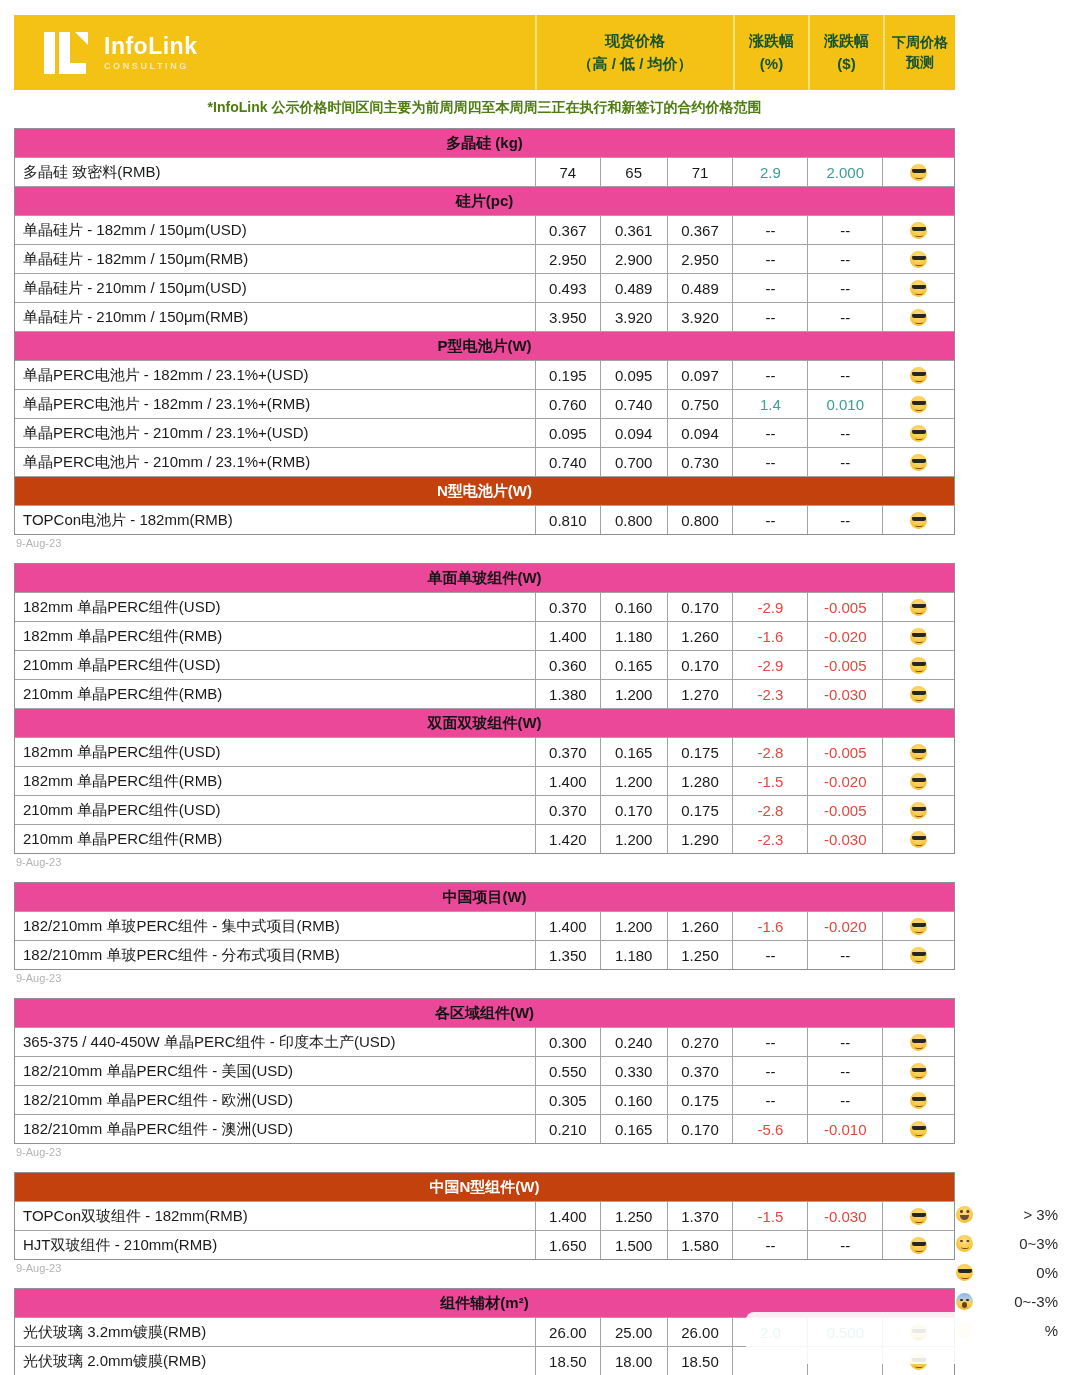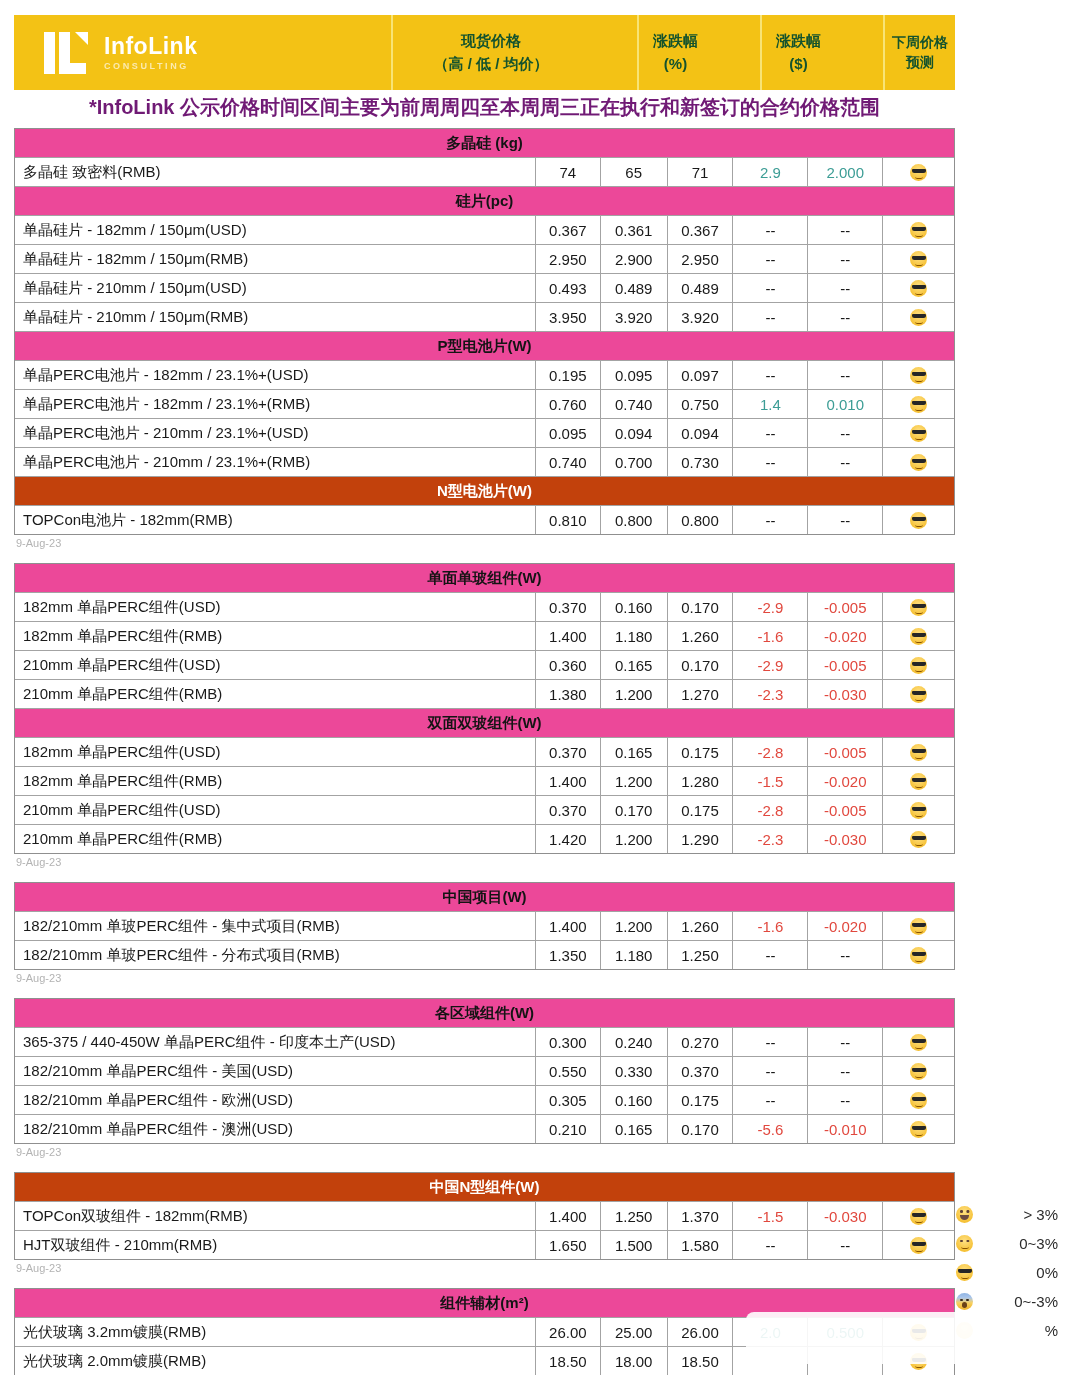--- a/index.html
+++ b/index.html
@@ -3,39 +3,39 @@
 <meta charset="utf-8">
 <style>
   html,body { margin:0; padding:0; background:#ffffff; }
   .page {
     position:relative; width:1080px; height:1375px; background:#ffffff;
     font-family:"Liberation Sans","DejaVu Sans",sans-serif; overflow:hidden;
   }
   .price-table { position:absolute; left:14px; top:15px; width:941px; }
 
   
-  .yellow-header { height:75px; background:#F3C215; display:flex; align-items:stretch;gap:48px; }
+  .yellow-header { height:75px; background:#F3C215; display:flex; align-items:stretch; }
   .logo { flex:1; display:flex; align-items:center; padding-left:30px; gap:15px; }
   .logo-mark { position:relative; width:45px; height:42px; flex:none; }
   .logo-mark i { position:absolute; display:block; }
   .logo-mark .m1 { left:0; top:0; width:11px; height:42px; background:#fff; }
   .logo-mark .m2 { left:15px; top:0; width:11px; height:42px; background:#fff; }
   .logo-mark .m3 { left:15px; bottom:0; width:27px; height:11px; background:#fff; }
   .logo-mark .m4 { left:31px; top:0; width:0; height:0; border-left:13px solid transparent; border-top:13px solid #fff; }
   .brand { color:#ffffff; font-size:23px; font-weight:700; letter-spacing:0.5px; line-height:1.1; }
   .brand-sub { color:rgba(255,255,255,0.66); font-size:9px; font-weight:700; letter-spacing:2.6px; margin-top:2px; }
   .h-cell { border-left:2px solid #F8E476; display:flex; flex-direction:column; justify-content:center; align-items:center;
             font-weight:700; color:#14532d; font-size:15px; line-height:1.5; box-sizing:border-box; }
   .h-price { width:198px; }
   .h-pct { width:75px; } .h-abs { width:75px; }
   .h-emo { width:72px; font-size:14px; line-height:1.4; }
 
   
   .note-row { height:35px; margin-bottom:3px; display:flex; align-items:center; justify-content:center;
-              font-weight:700; font-size:20px; color:#701a75; }
+              font-weight:700; font-size:14px; color:#4d7c0f; }
 
   
   .price-block { border:1px solid #8f8f8f; }
   .price-block > * + * { border-top:1px solid #a3a3a3; }
   .section-header { height:28px; background:#ec4899; display:flex; align-items:center; justify-content:center;
                     font-weight:700; font-size:15px; color:#141414; }
   .section-header.dark { background:#c2410c; color:#ffffff; }
   .table-row { display:flex; height:28px; background:#ffffff; align-items:stretch; }
   .c-label { width:521px; box-sizing:border-box; display:flex; align-items:center; padding-left:8px;
              font-size:15px; color:#1a1a1a; white-space:nowrap; overflow:hidden; }

